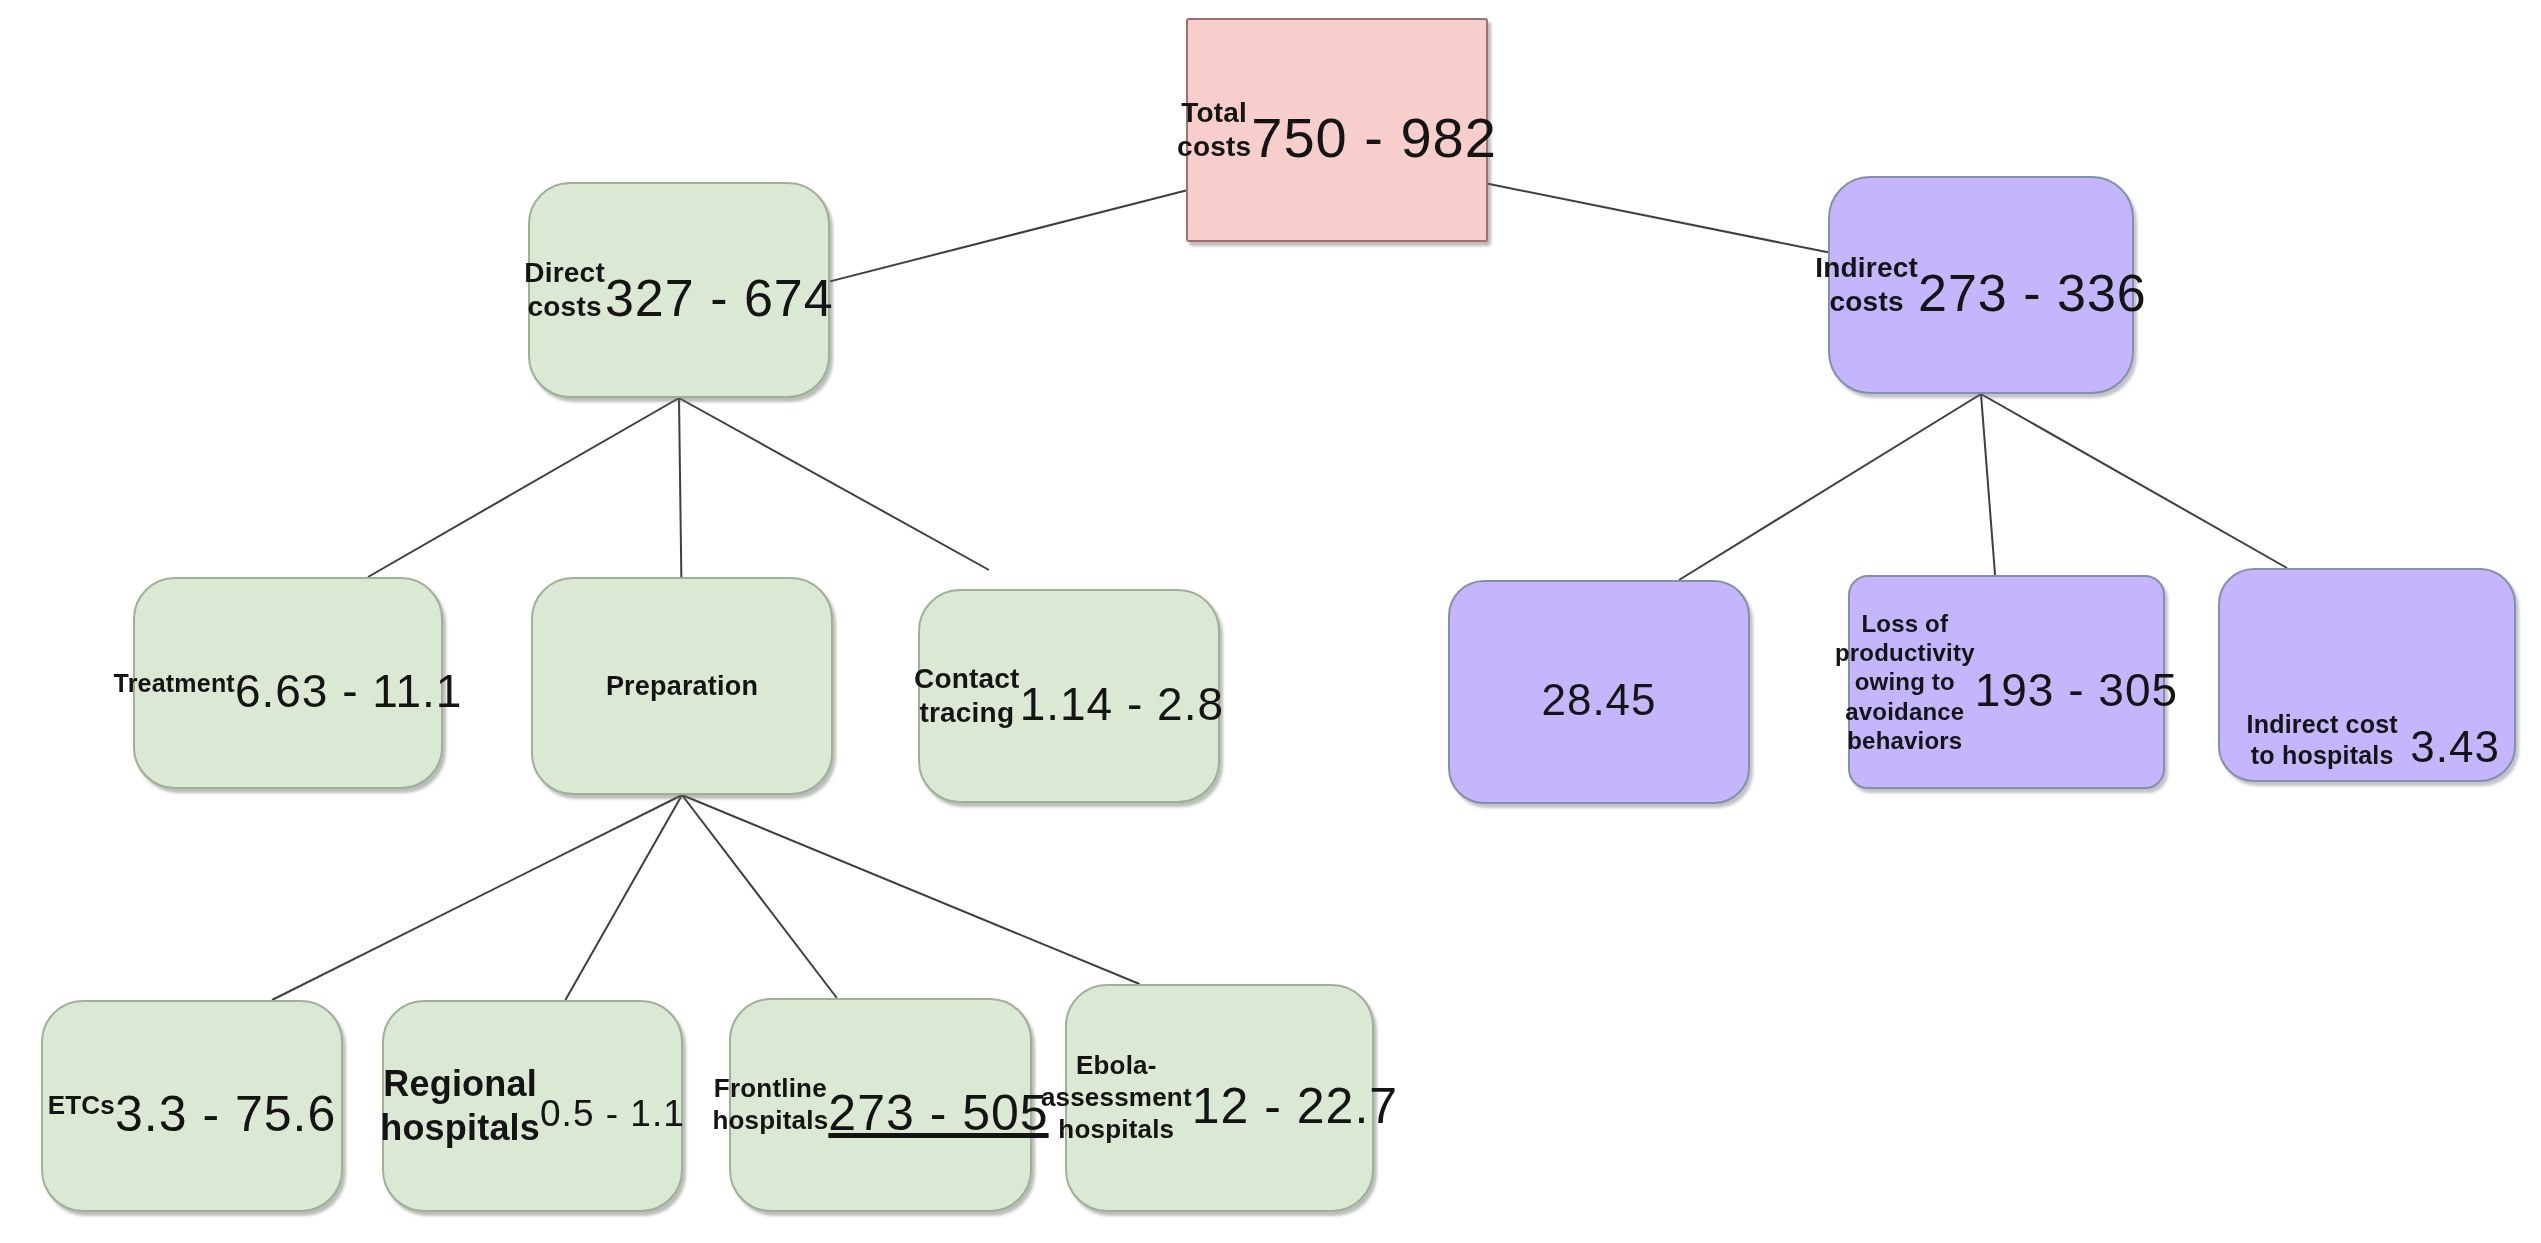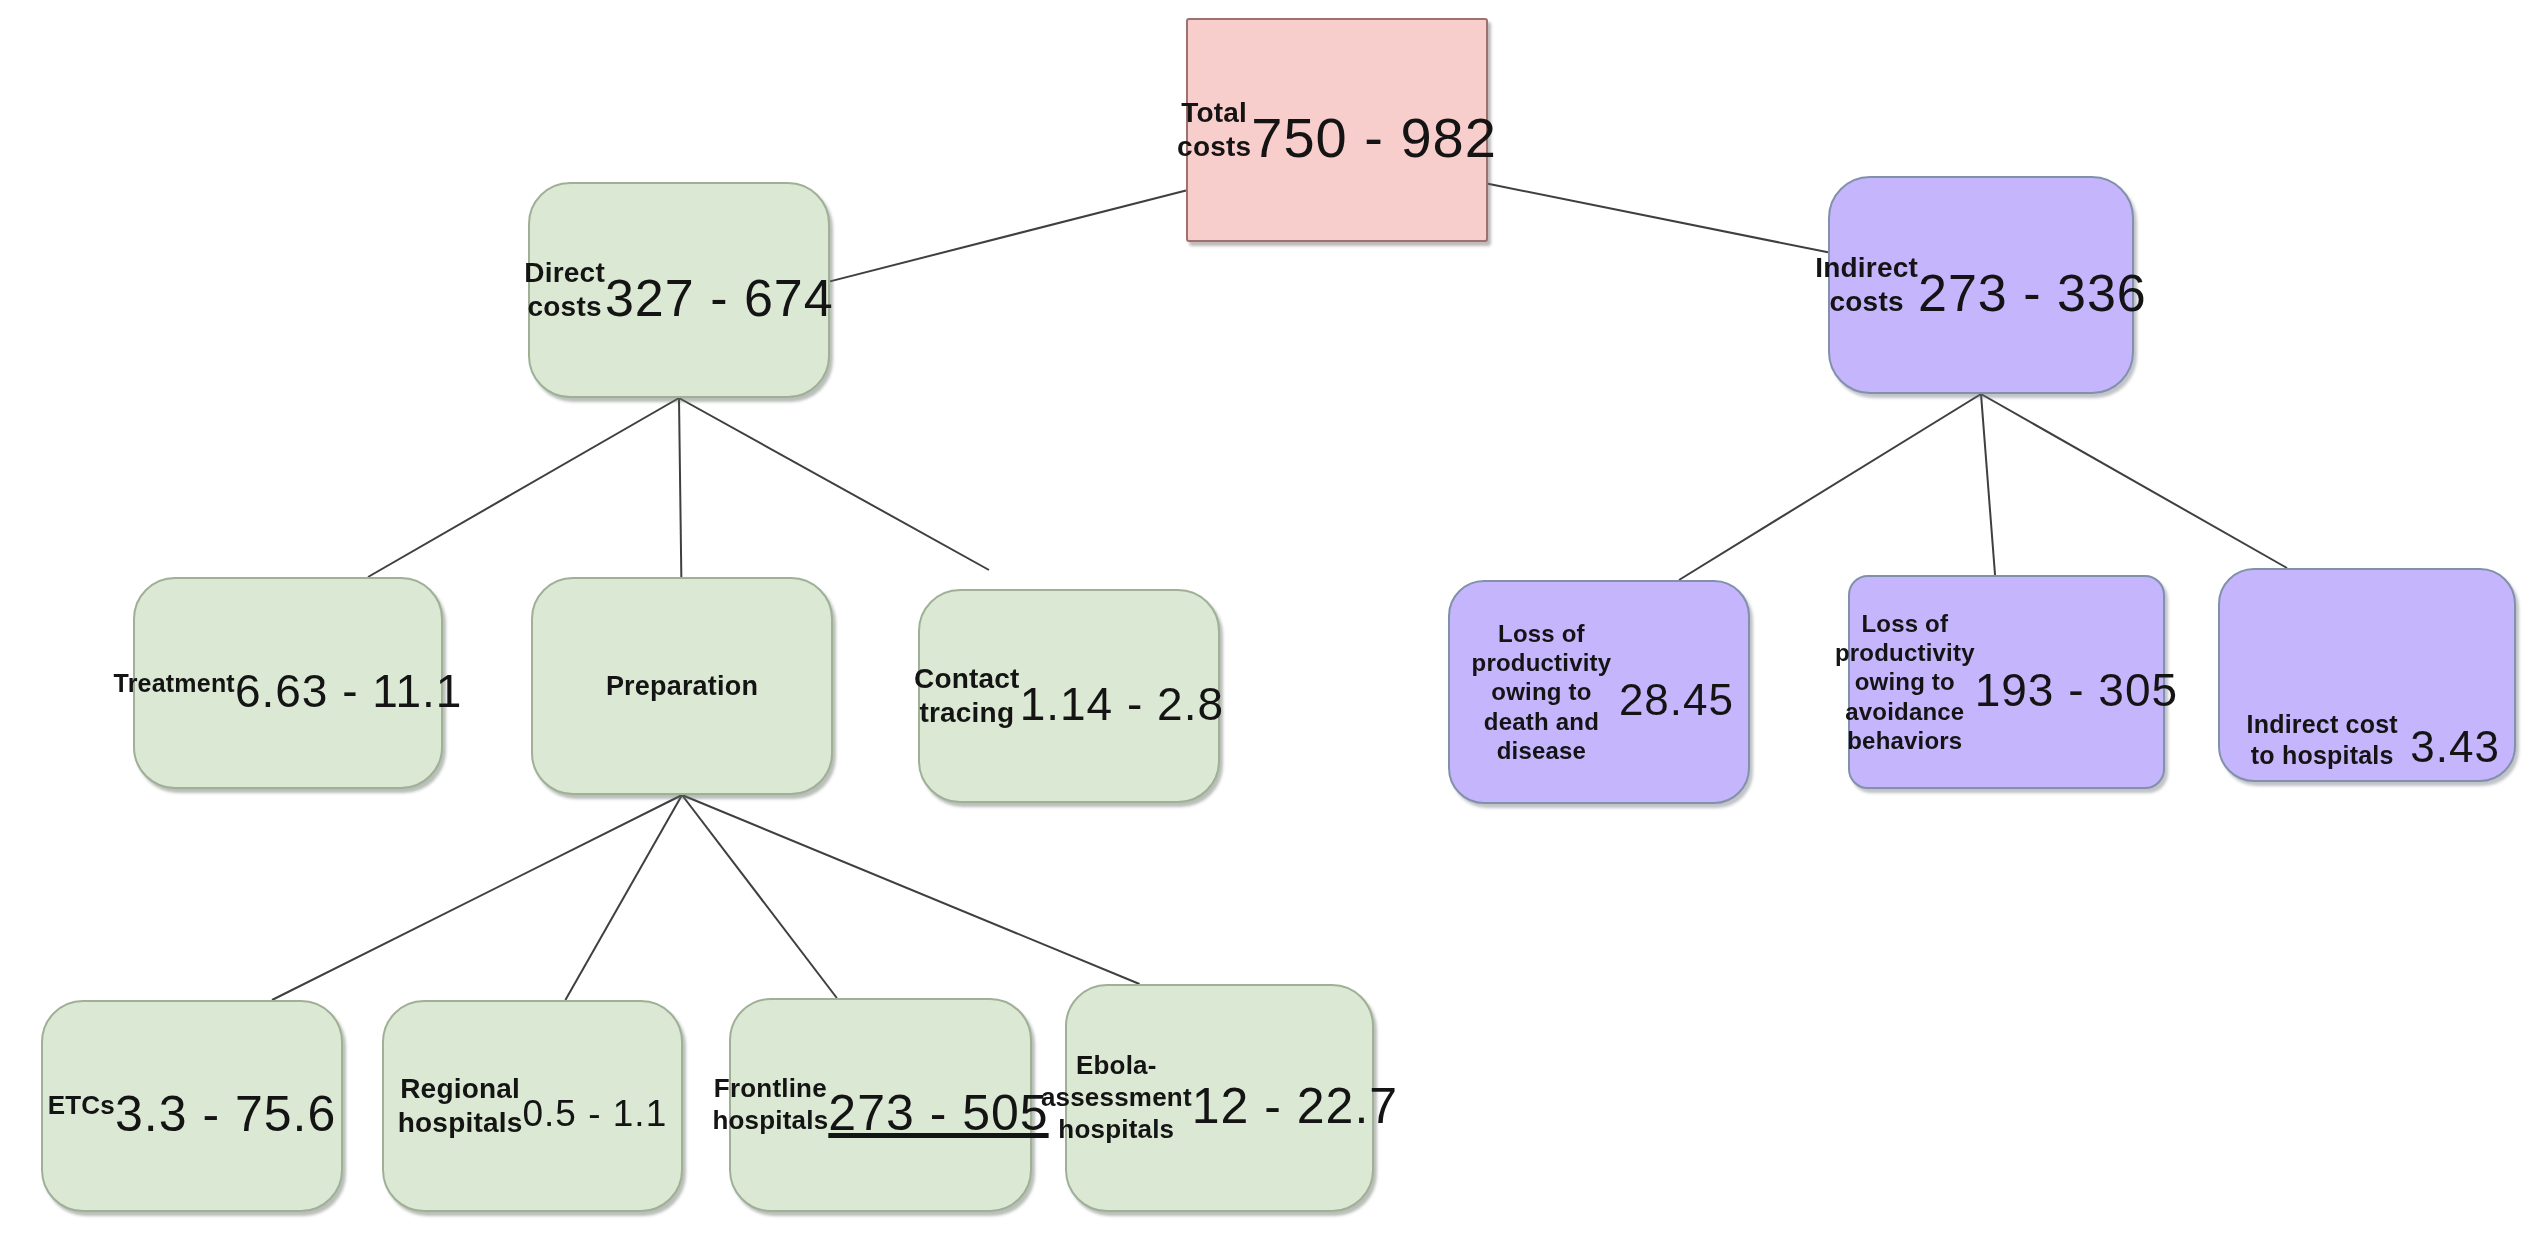--- a/index.html
+++ b/index.html
@@ -101,37 +101,36 @@
         <div class="node-value gap" style="font-size: 46px;">6.63 - 11.1</div>
       </div>
       <div class="node green" style="left: 531px; top: 577px; width: 302px; height: 218px; border-radius: 42px;">
         <div class="node-label" style="font-size: 27px;">Preparation</div>
       </div>
       <div class="node green" style="left: 918px; top: 589px; width: 302px; height: 214px; border-radius: 42px;">
         <div class="node-label" style="font-size: 28px;">Contact tracing</div>
         <div class="node-value gap" style="font-size: 46px;">1.14 - 2.8</div>
       </div>
       <div class="node blue" style="left: 1448px; top: 580px; width: 302px; height: 224px; border-radius: 36px;">
-        <div class="node-label" style="font-size: 24px;">Loss of productivity owing to death and disease</div>
         <div class="node-value gap" style="font-size: 44px;">28.45</div>
       </div>
       <div class="node blue" style="left: 1848px; top: 575px; width: 317px; height: 214px; border-radius: 20px;">
         <div class="node-label" style="font-size: 24px;">Loss of productivity owing to avoidance behaviors</div>
         <div class="node-value gap" style="font-size: 46px;">193 - 305</div>
       </div>
       <div class="node blue" style="left: 2218px; top: 568px; width: 298px; height: 214px; border-radius: 36px; align-items: flex-end;">
         <div class="node-label" style="font-size: 25px;">Indirect cost to hospitals</div>
         <div class="node-value gap" style="font-size: 44px;">3.43</div>
       </div>
       <div class="node green" style="left: 41px; top: 1000px; width: 302px; height: 212px; border-radius: 42px;">
         <div class="node-label" style="font-size: 26px;">ETCs</div>
         <div class="node-value gap" style="font-size: 50px;">3.3 - 75.6</div>
       </div>
       <div class="node green" style="left: 382px; top: 1000px; width: 301px; height: 212px; border-radius: 42px;">
-        <div class="node-label" style="font-size: 28px;">Regional hospitals</div>
+        <div class="node-label" style="font-size: 36px;">Regional hospitals</div>
         <div class="node-value gap" style="font-size: 37px;">0.5 - 1.1</div>
       </div>
       <div class="node green" style="left: 729px; top: 998px; width: 303px; height: 214px; border-radius: 42px;">
         <div class="node-label" style="font-size: 26px;">Frontline hospitals</div>
         <div class="node-value gap" style="font-size: 50px; text-decoration: underline;">273 - 505</div>
       </div>
       <div class="node green" style="left: 1065px; top: 984px; width: 309px; height: 228px; border-radius: 42px;">
         <div class="node-label" style="font-size: 26px;">Ebola-assessment hospitals</div>
         <div class="node-value gap" style="font-size: 50px;">12 - 22.7</div>
       </div>

